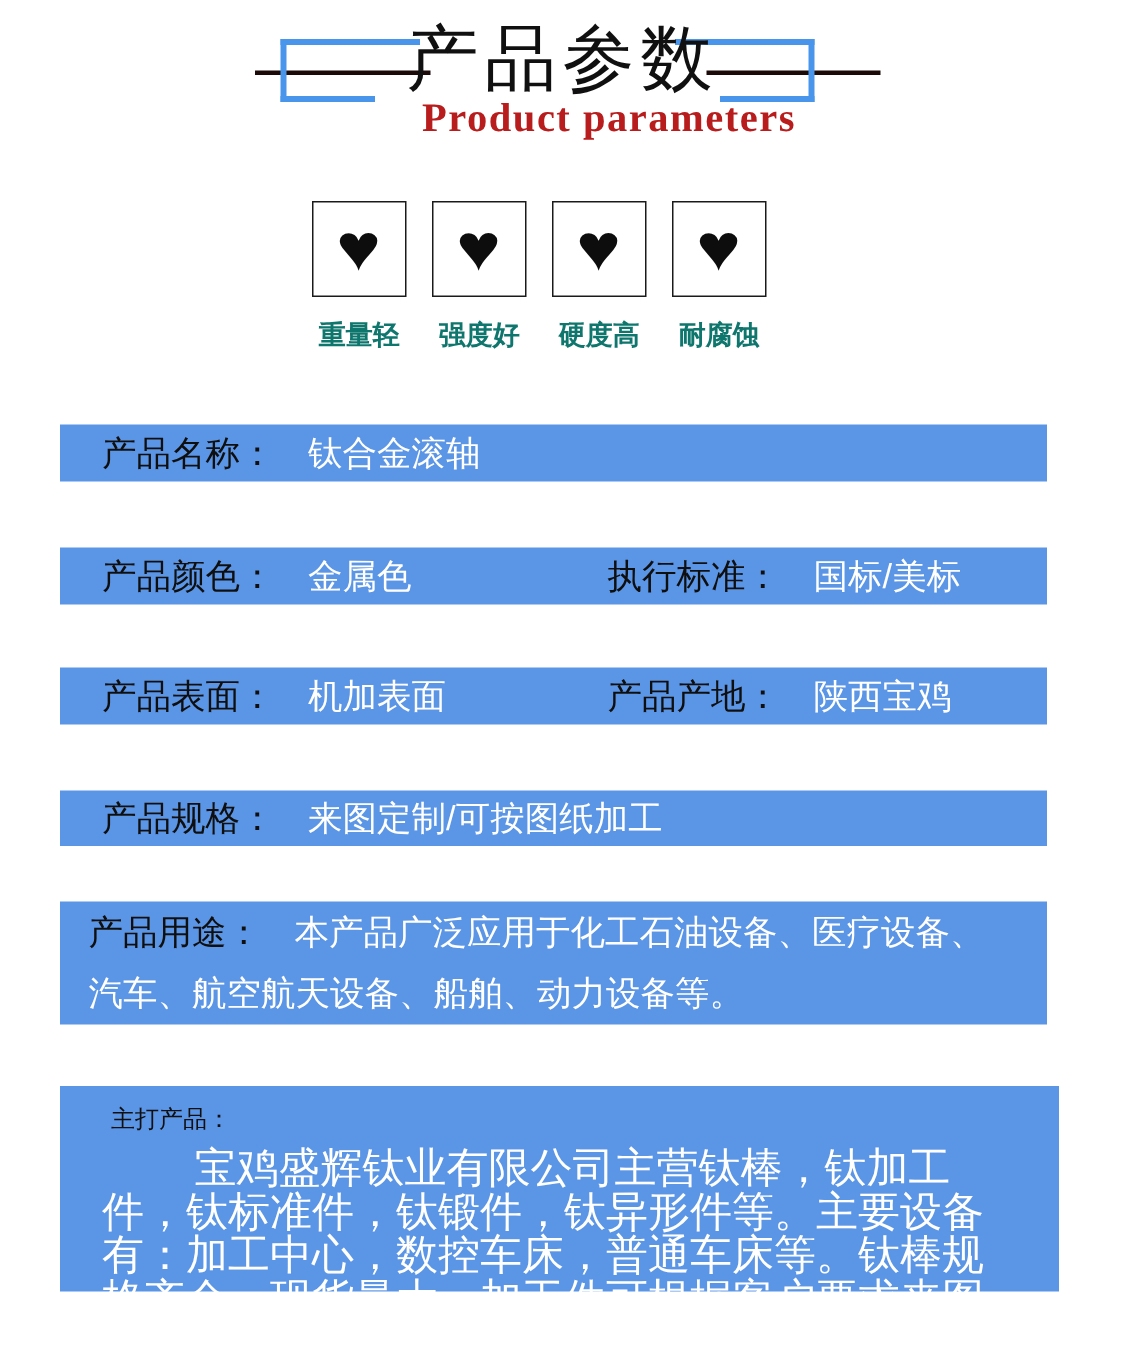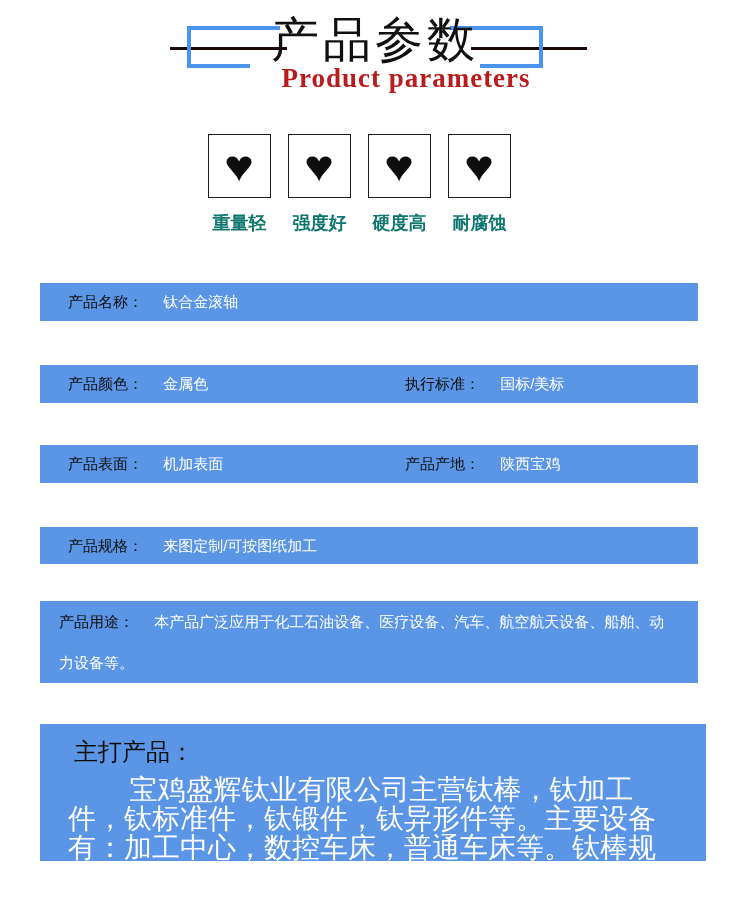--- a/index.html
+++ b/index.html
@@ -32,36 +32,36 @@
   .feature{width:63px;display:flex;flex-direction:column;align-items:center;}
   .feature-box{
     width:63px;height:64px;border:1.5px solid #1a1a1a;box-sizing:border-box;
     display:flex;align-items:center;justify-content:center;background:#ffffff;
   }
   .heart{font-size:44px;line-height:44px;color:#0d0d0d;transform:scaleX(1.15);}
   .feature-label{margin-top:13px;font-size:18px;font-weight:700;color:#0f766e;white-space:nowrap;}
   
   .row{
     position:absolute;left:40px;width:658px;background:#5b95e5;
-    font-size:15px;color:#0f0f0f;
+    font-size:23px;color:#0f0f0f;
   }
   .row-s{height:38px;line-height:38px;}
   .r1{top:283px;} .r2{top:365px;} .r3{top:445px;} .r4{top:527px;height:37px;line-height:37px;}
   .r5{top:601px;height:82px;padding:0;}
   .cell1{padding-left:28px;}
   .cell2{position:absolute;left:365px;top:0;}
   .spec-label{color:#0f0f0f;font-weight:500;}
   .spec-value{color:#ffffff;font-weight:500;margin-left:16px;}
   .usage-text{margin:0;padding:0 19px;line-height:41px;font-weight:500;}
   
   .main-block{
     position:absolute;left:40px;top:724px;width:666px;height:137px;
     background:#5b95e5;box-sizing:border-box;
   }
-  .main-label{padding:12px 0 0 34px;font-size:24px;color:#0f0f0f;font-weight:500;}
+  .main-label{padding:12px 0 0 34px;font-size:16px;color:#0f0f0f;font-weight:500;}
   .main-text{
     margin:7px 28px 0 28px;color:#ffffff;font-size:28px;line-height:29px;
     text-indent:2.2em;font-weight:500;
   }
 </style>
 </head>
 <body>
 
 <div id="canvas">
 

